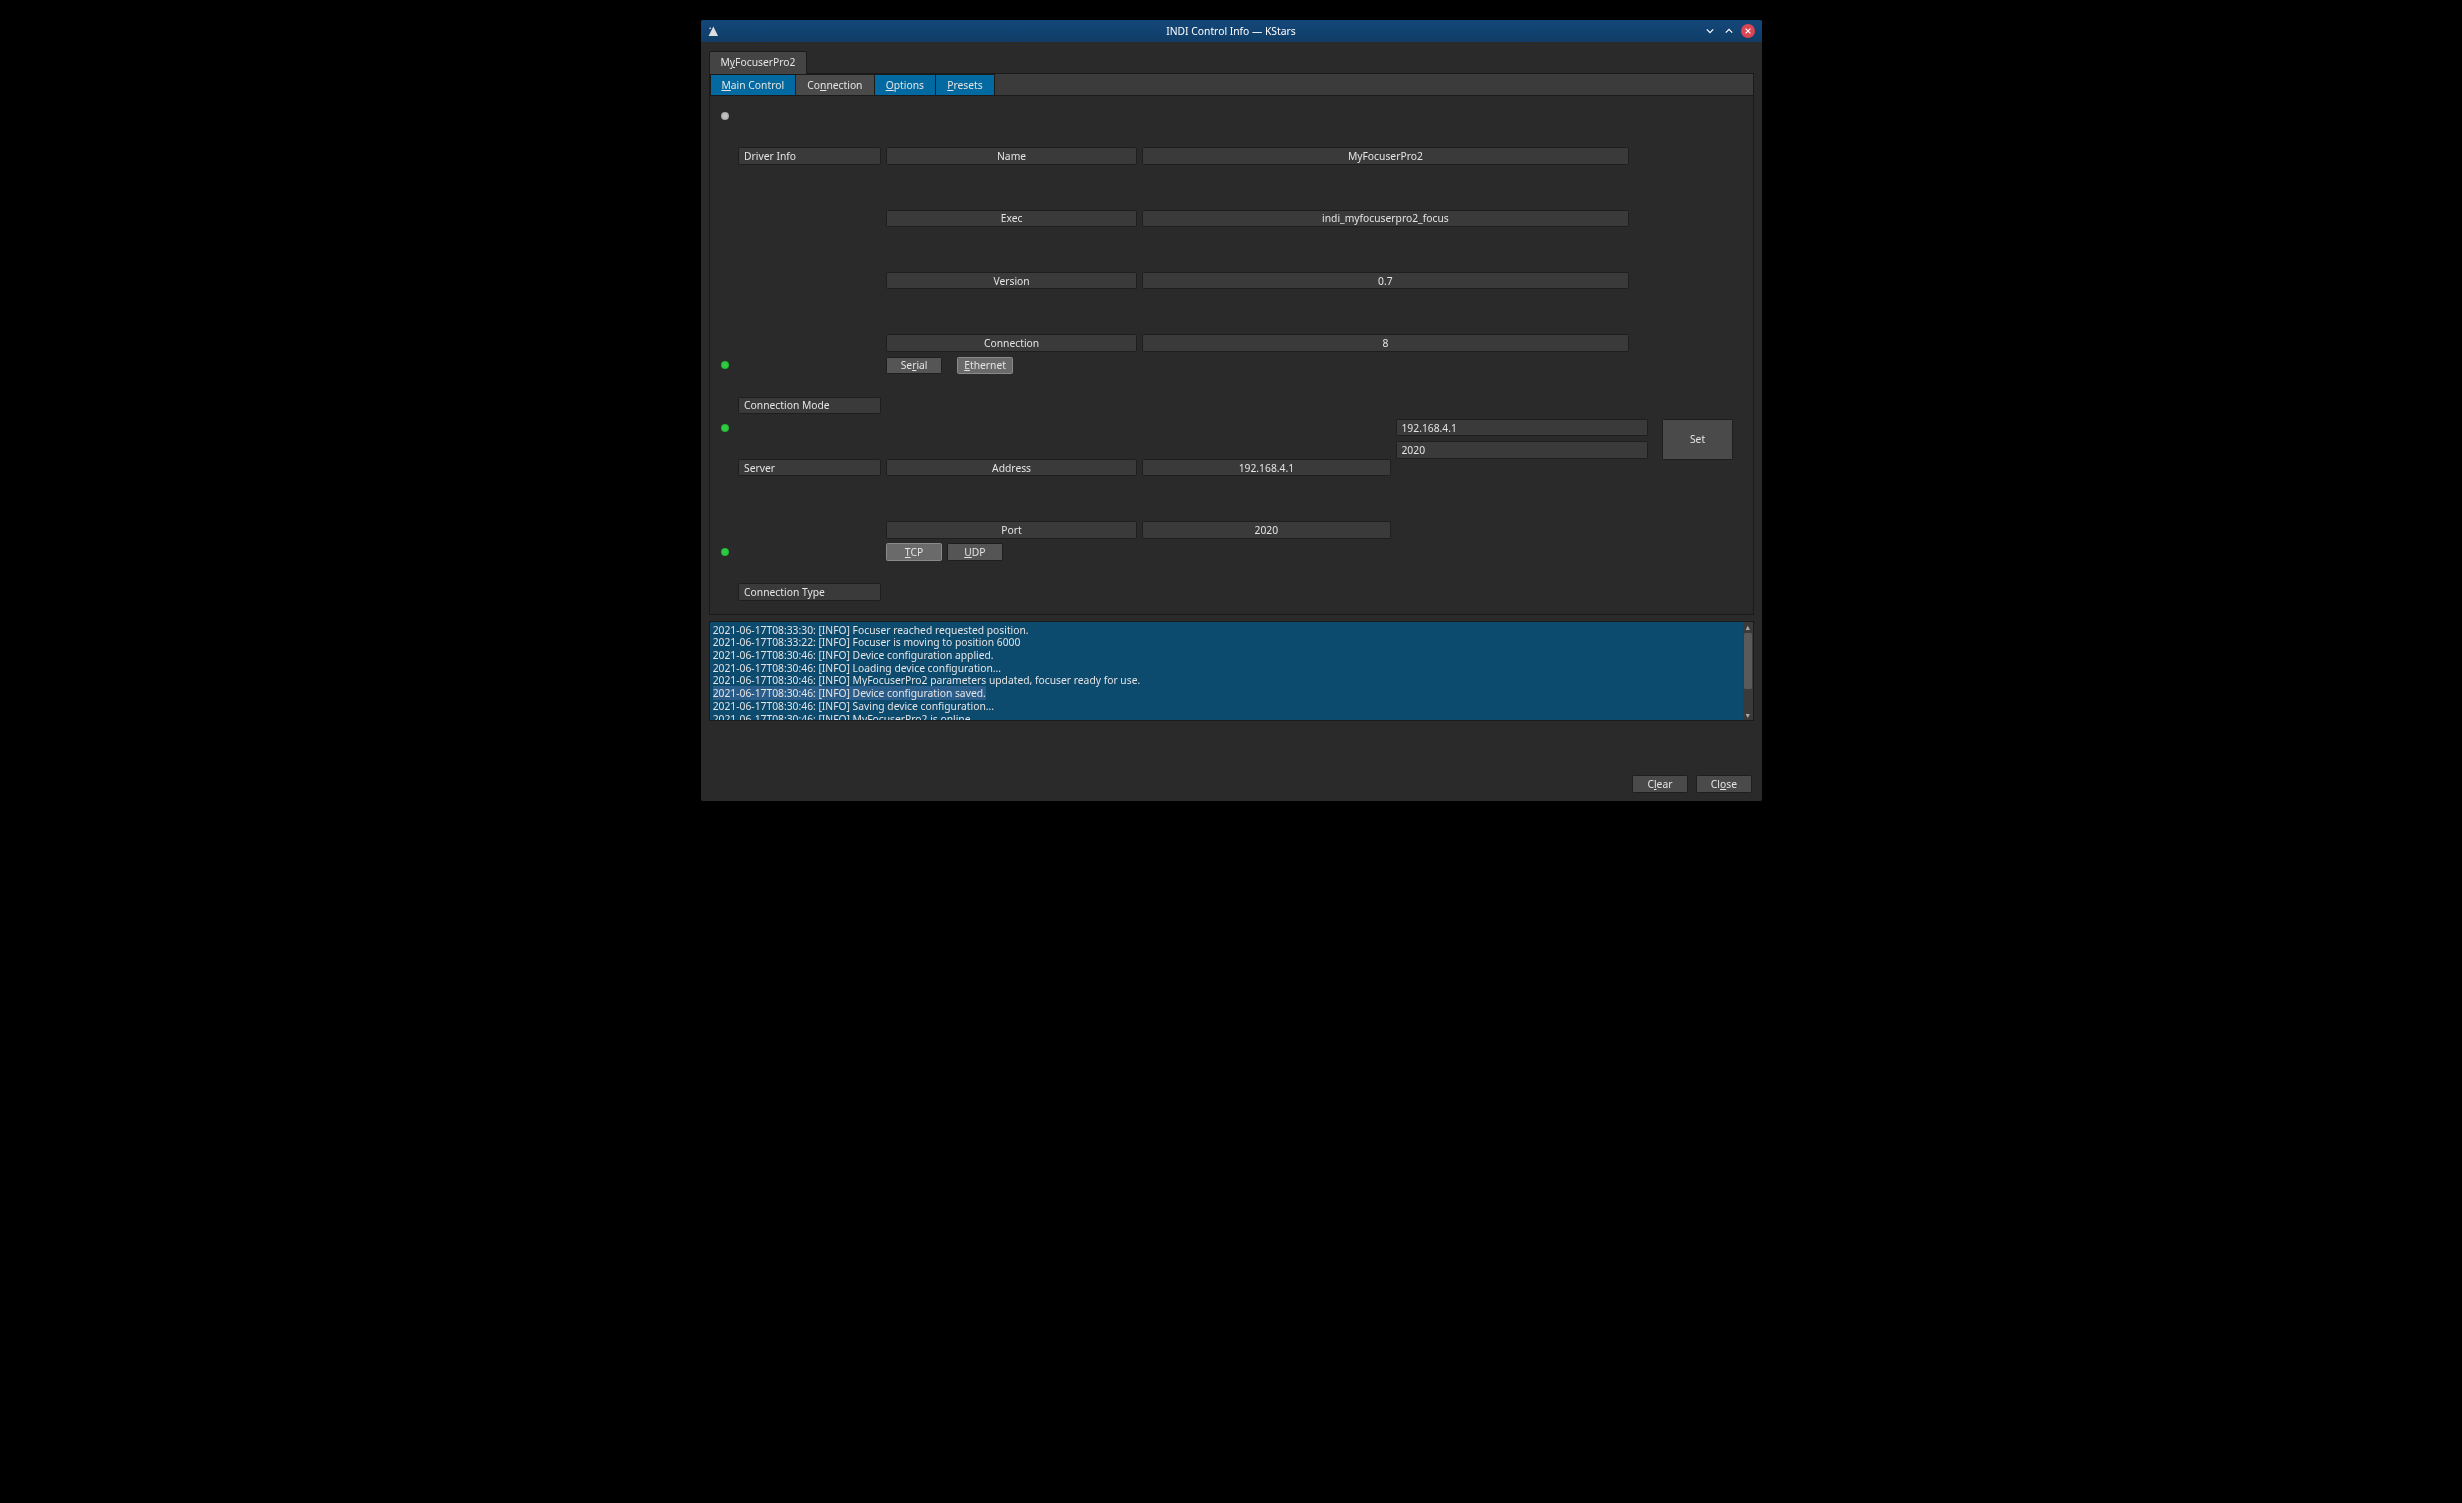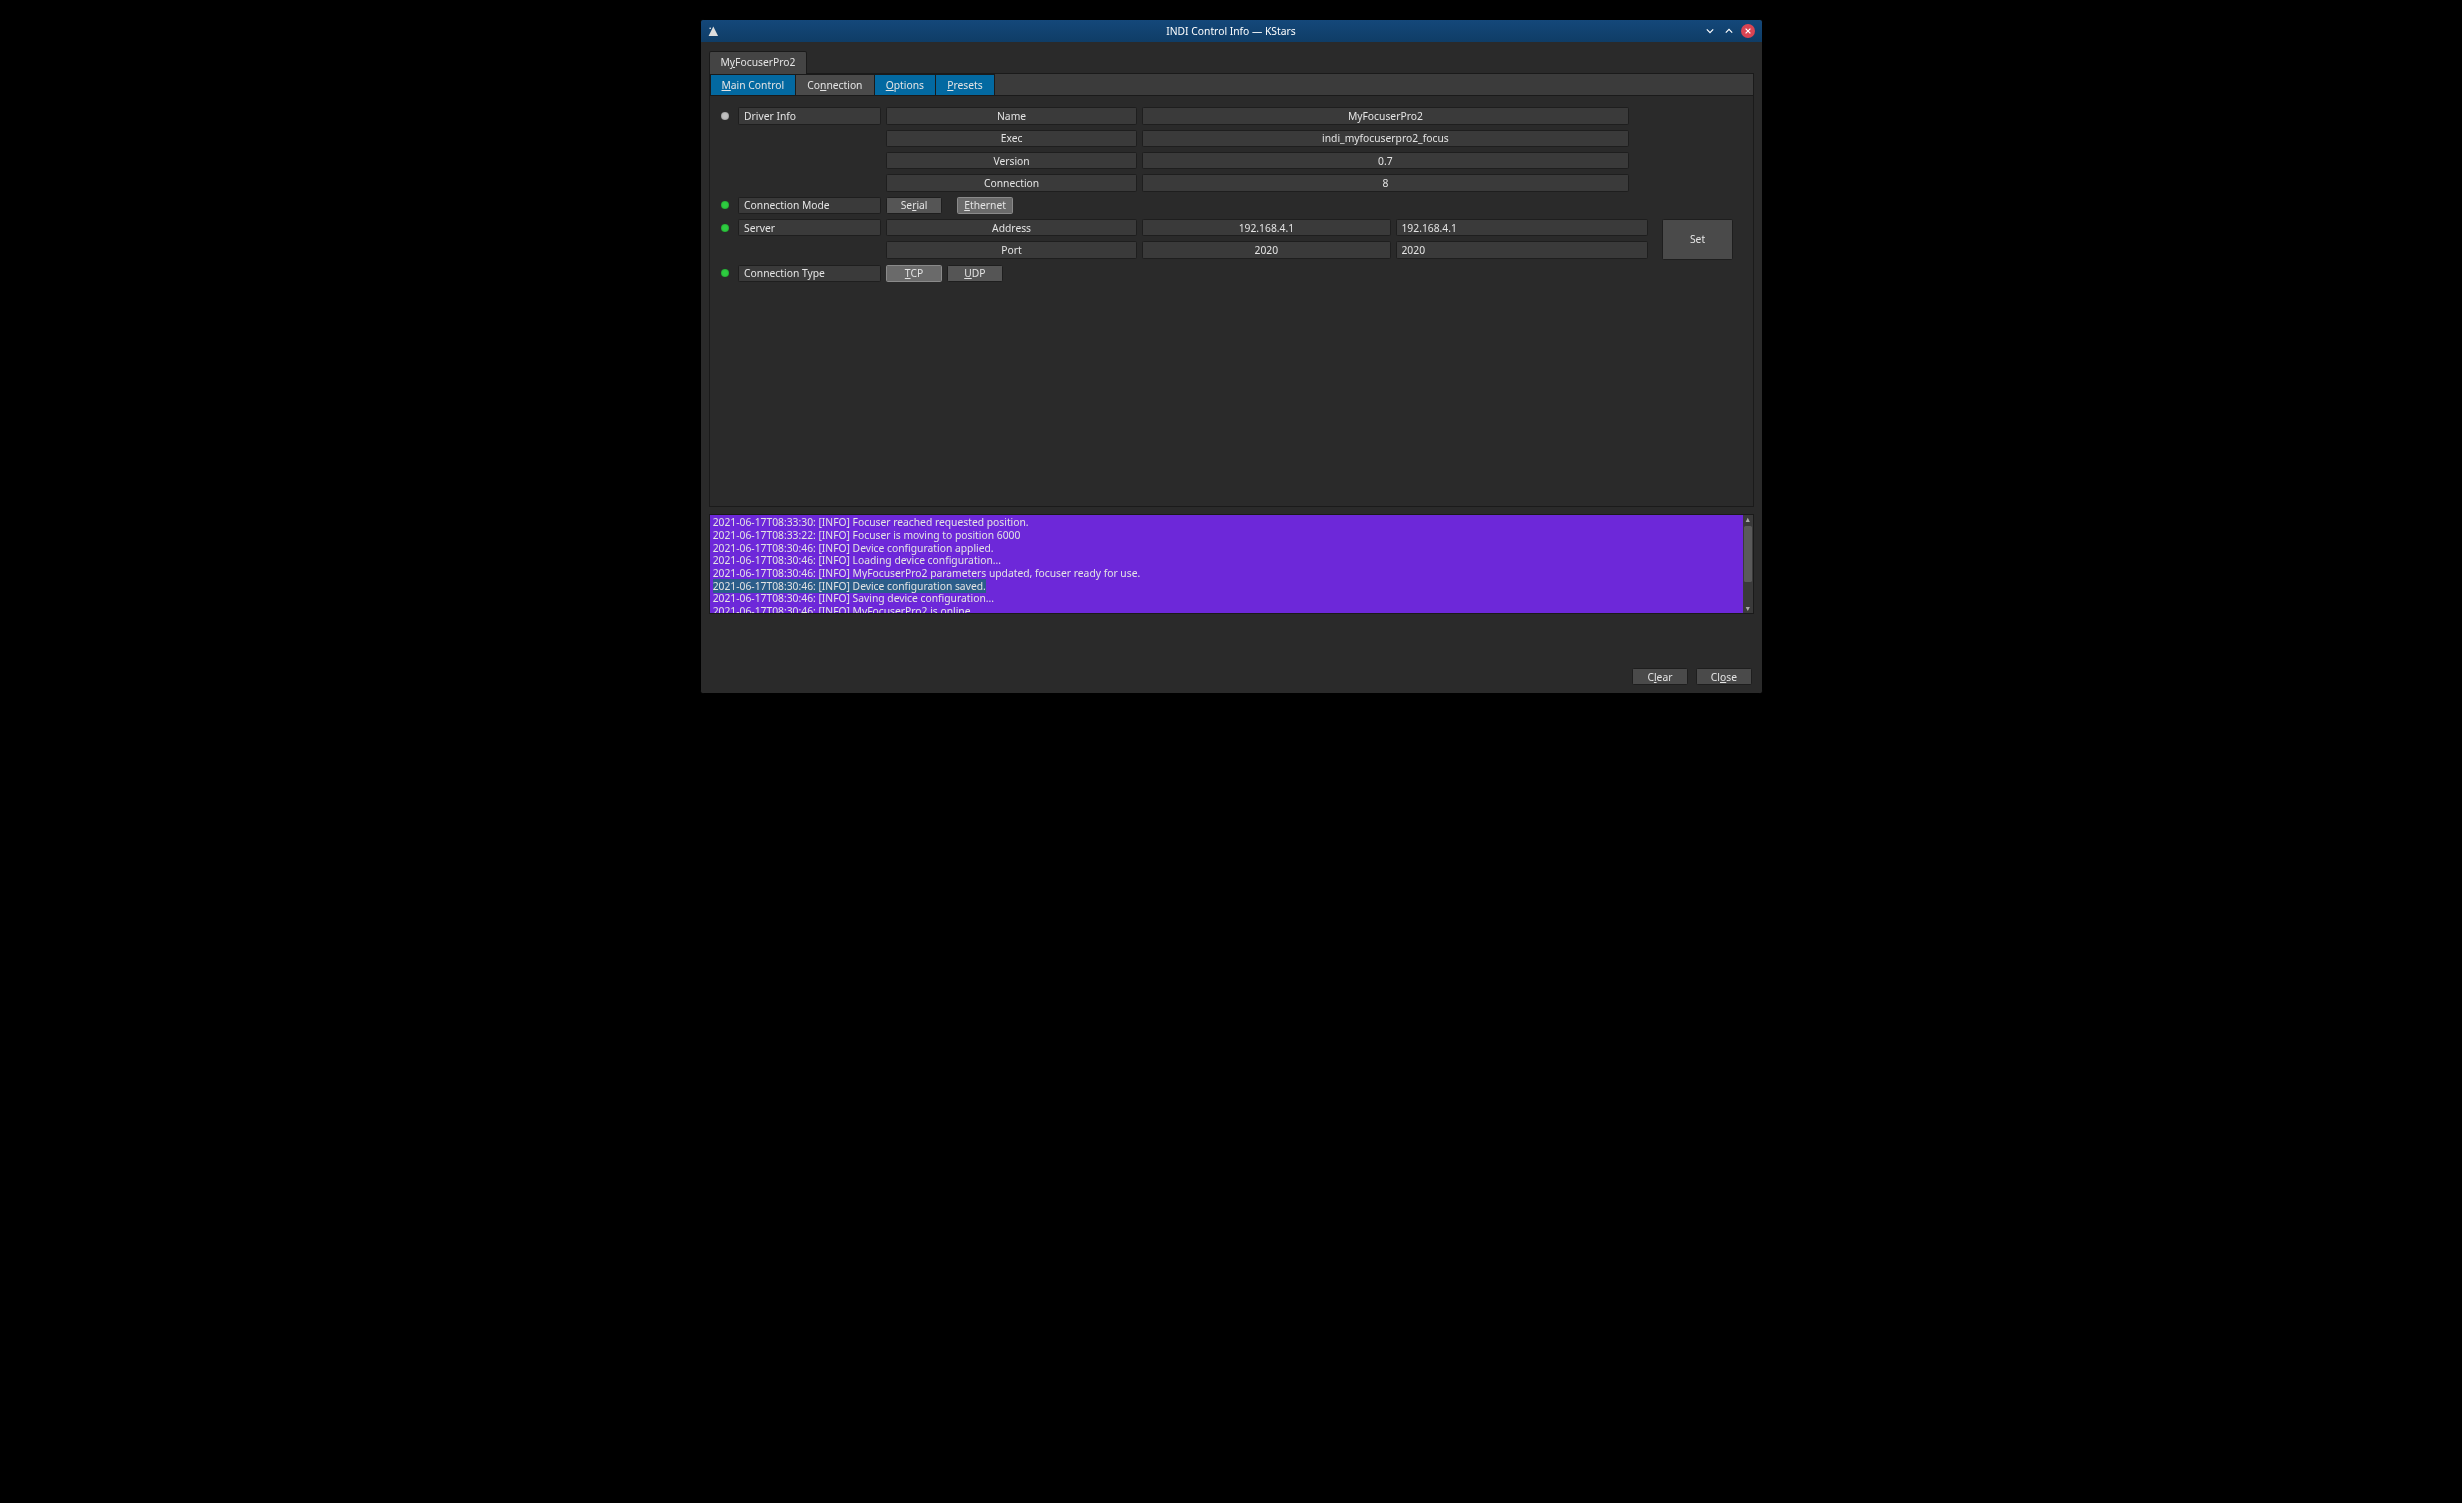--- a/index.html
+++ b/index.html
@@ -140,20 +140,21 @@
 
   .cellbox {
     background:#3a3a3a;
     border:0.8px solid #1e1e1e;
     height:17.5px;
     display:flex;
     align-items:center;
     justify-content:center;
     color:#e4e4e4;
     border-radius:1.6px;
+    margin-top:40px;
   }
   .propname { width:143px; justify-content:flex-start; padding-left:4.8px; }
   .labelcol { width:251px; }
   .valuecol { width:487px; }
   .valuecol-short { width:249px; }
   .inputcol {
     width:252px;
     background:#3a3a3a;
     border:0.8px solid #1e1e1e;
     height:17.5px;
@@ -193,21 +194,21 @@
     align-items:center;
     justify-content:center;
     border-radius:1.6px;
     cursor:pointer;
   }
 
   
   .log-wrap {
     margin-top:6.3px;
     border:0.8px solid #1a1a1a;
-    background:#6d28d9;
+    background:#0c4a6e;
     height:100px;
     display:flex;
   }
   .log {
     flex:1;
     overflow:hidden;
     padding:1.6px 3.2px;
     font-size:10.3px;
     line-height:12.7px;
     color:#e4e4e4;

